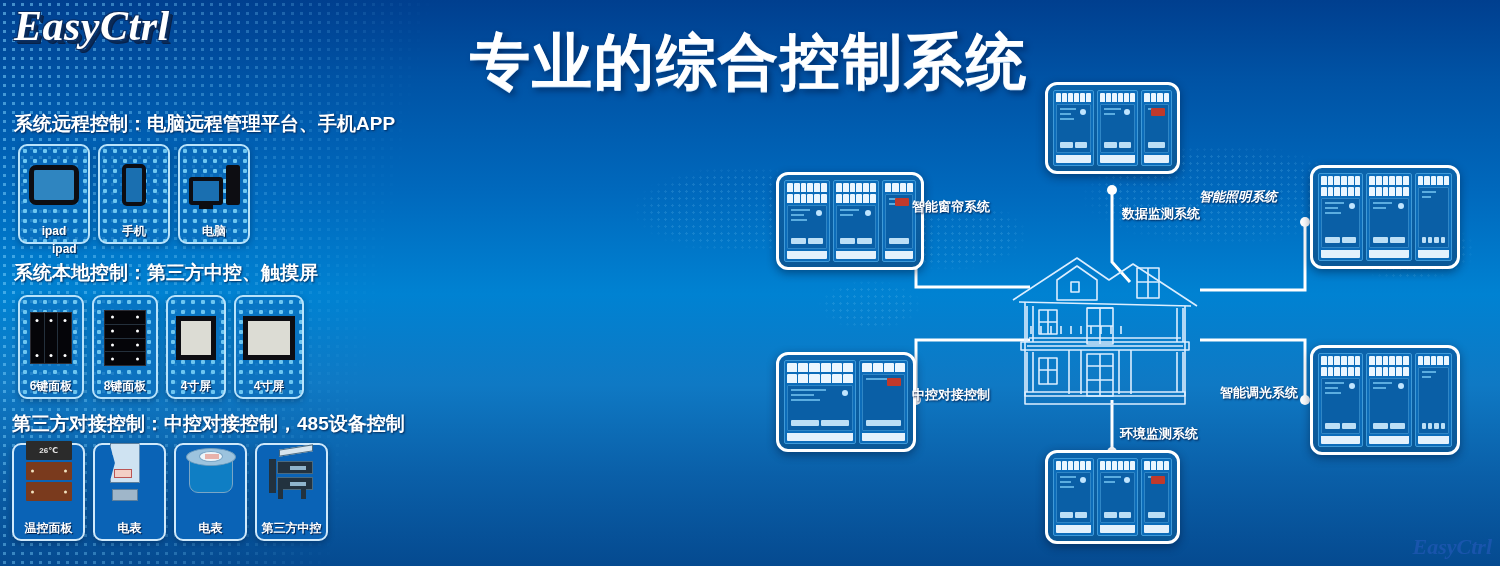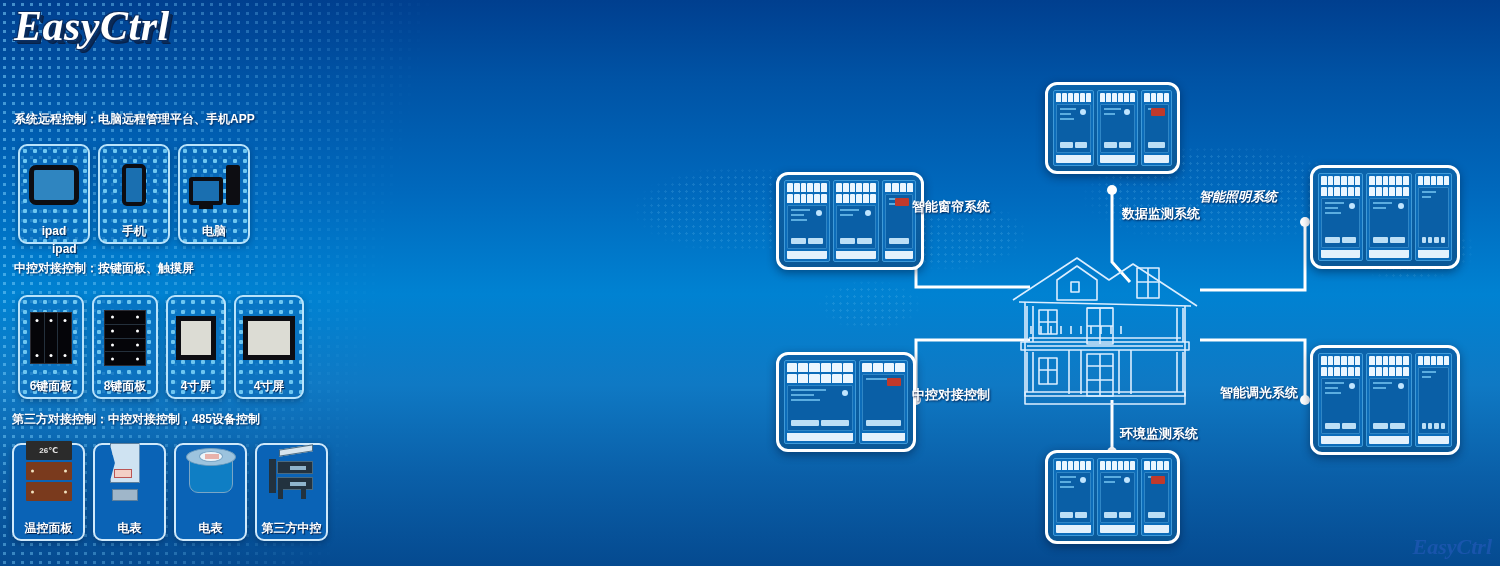--- a/index.html
+++ b/index.html
@@ -72,21 +72,21 @@
     position: absolute; left: 470px; top: 22px;
     font-size: 60px; font-weight: bold;
     letter-spacing: 2px;
     color: #ffffff;
     text-shadow: 0 1px 0 #cfe9ff, 3px 4px 6px rgba(0,20,60,.55);
   }
 
   
   .sec-head {
     position: absolute;
-    font-size: 12px; font-weight: bold; color: #ffffff;
+    font-size: 19px; font-weight: bold; color: #ffffff;
     white-space: nowrap;
     text-shadow: 1px 1px 2px rgba(0,25,65,.8);
   }
   #head-0 { left: 14px; top: 111px; }
   #head-1 { left: 14px; top: 260px; }
   #head-2 { left: 12px; top: 411px; }
 
   
   .card-row { position: absolute; display: flex; gap: 8px; }
   #row-0 { left: 18px; top: 144px; }
@@ -255,23 +255,24 @@
 </head>
 <body>
 
 <div id="stage">
 
   <div class="worldmap"></div>
   <div class="halftone-left"></div>
 
   <div class="logo">EasyCtrl</div>
 
+  <div class="main-title">专业的综合控制系统</div>
 
   <div class="sec-head" id="head-0">系统远程控制：电脑远程管理平台、手机APP</div>
-  <div class="sec-head" id="head-1">中控对接控制：按键面板、触摸屏</div>
+  <div class="sec-head" id="head-1">系统本地控制：第三方中控、触摸屏</div>
   <div class="sec-head" id="head-2">第三方对接控制：中控对接控制，485设备控制</div>
 
   <div class="card-row" id="row-0">
     <div class="card">
       <div class="card-art">
           <div class="ipad-art">
             <i></i>
           </div>
         </div>
       <div class="card-label">ipad</div>

